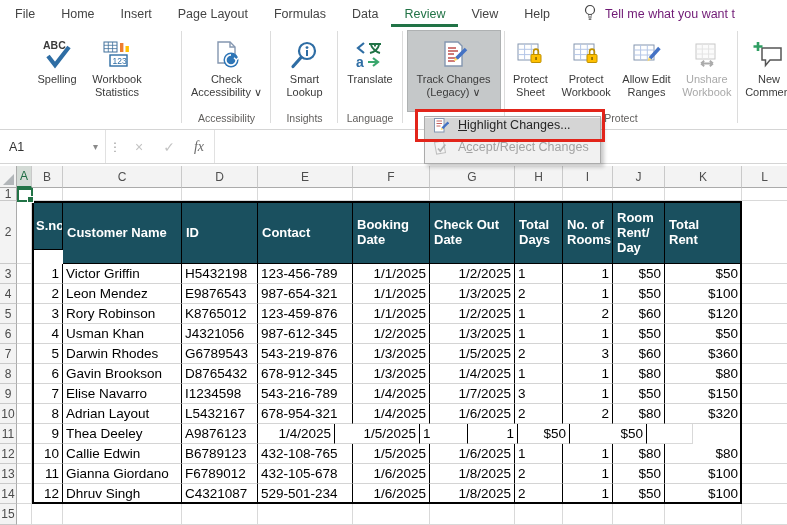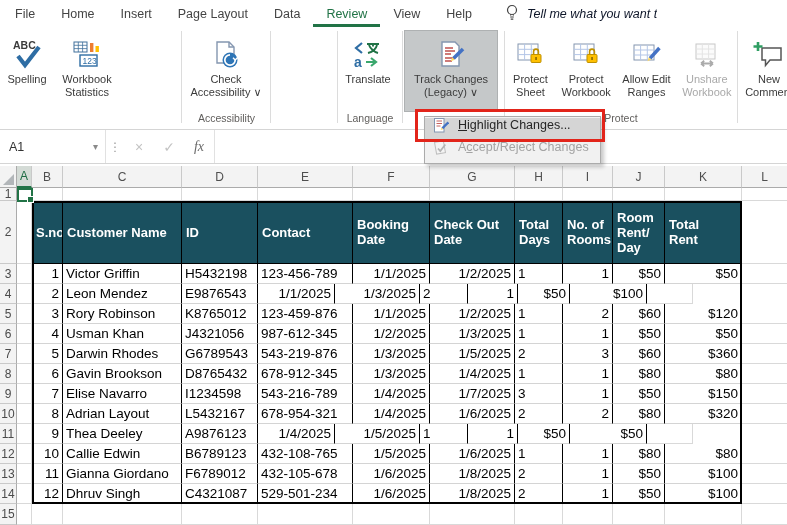--- a/index.html
+++ b/index.html
@@ -6,25 +6,25 @@
   body{
     width:787px;height:525px;overflow:hidden;position:relative;
     background:#fff;font-family:"Liberation Sans",sans-serif;
     -webkit-font-smoothing:antialiased;
   }
   
   #tabbar{position:absolute;top:0;left:0;width:787px;height:27px;display:flex;align-items:stretch;background:#fff;}
   .tab{display:flex;align-items:center;padding:0 13px;font-size:12.5px;color:#444;cursor:default;}
   .tab:first-child{margin-left:2px;}
   .tab.active{color:#217346;box-shadow:inset 0 -3px 0 #217346;}
-  #tellme{display:flex;align-items:center;gap:8px;margin-left:20px;font-size:12.5px;color:#0f172a;white-space:nowrap;overflow:hidden;font-style:italic;}
+  #tellme{display:flex;align-items:center;gap:8px;margin-left:20px;font-size:12.5px;color:#701a75;white-space:nowrap;overflow:hidden;}
   
   #ribbon{position:absolute;top:27px;left:0;width:787px;height:102px;background:#fff;border-bottom:1px solid #d5d5d5;}
   .rgroup{position:absolute;top:0;height:100px;}
-  .btnrow{position:absolute;top:3px;left:0;right:0;display:flex;gap:2px;}
+  .btnrow{position:absolute;top:3px;left:0;right:0;display:flex;justify-content:center;gap:2px;}
   .bigbtn{display:flex;flex-direction:column;align-items:center;height:80px;border:1px solid transparent;}
   .bigbtn .bicon{height:36px;display:flex;align-items:flex-end;justify-content:center;padding-top:3px;}
   .blabel{font-size:11px;line-height:13px;color:#3b3b3b;text-align:center;white-space:pre-line;margin-top:3px;}
   .bigbtn.pressed{background:#C5C8C9;border:1px solid #AEB1B2;}
   .bigbtn.disabled .blabel{color:#A9A9A9;}
   .glabel{position:absolute;bottom:3px;left:0;right:0;text-align:center;font-size:10.5px;color:#605E5C;}
   .gsep{position:absolute;top:4px;width:1px;height:92px;background:#DCDCDC;}
   
   #fbar{position:absolute;top:130px;left:0;width:787px;height:33px;background:#fff;border-bottom:1px solid #d5d5d5;display:flex;align-items:stretch;}
   #namebox{width:96px;display:flex;align-items:center;padding-left:9px;font-size:12.5px;color:#333;border-right:1px solid #e1e1e1;}
@@ -58,20 +58,21 @@
   #redbox{position:absolute;left:415px;top:109px;width:190px;height:33px;border:3px solid #E2241A;box-sizing:border-box;z-index:31;}
 </style>
 </head>
 <body>
 
 <div id="tabbar">
     <div class="tab">File</div>
     <div class="tab">Home</div>
     <div class="tab">Insert</div>
     <div class="tab">Page Layout</div>
+    <div class="tab">Formulas</div>
     <div class="tab">Data</div>
     <div class="tab active">Review</div>
     <div class="tab">View</div>
     <div class="tab">Help</div>
     <div id="tellme">
       <span><svg width="14" height="17" viewBox="0 0 14 17">
           <circle cx="7" cy="6" r="4.5" fill="none" stroke="#444" stroke-width="1.2"></circle>
           <path d="M5.6 10.2 v1.4 M8.4 10.2 v1.4 M5.2 13 h3.6 M5.7 15.2 h2.6" stroke="#444" stroke-width="1.2"></path>
         </svg></span>
       <span>Tell me what you want t</span>
@@ -116,20 +117,37 @@
               <circle cx="19" cy="20" r="7.5" fill="#2E75B6"></circle>
               <path d="M19 14.8 a5.2 5.2 0 1 0 5.2 5.2" fill="none" stroke="#fff" stroke-width="1.7"></path>
               <path d="M24.2 20 l2.2 -2.2 M24.2 20 l-2.2 -2.2" stroke="#fff" stroke-width="1.4" fill="none"></path>
             </svg>
           </div>
           <div class="blabel">Check
 Accessibility ∨</div>
         </div>
       </div>
       <div class="glabel">Accessibility</div>
+    </div>
+    <div class="rgroup" style="left: 272px; width: 65px;">
+      <div class="btnrow">
+        <div class="bigbtn" style="width: 52px;">
+          <div class="bicon">
+            <svg width="30" height="30" viewBox="0 0 30 30">
+              <circle cx="17" cy="11" r="8" fill="#fff" stroke="#2E6DA4" stroke-width="2.2"></circle>
+              <path d="M11 17.5 L3 26.5" stroke="#2E6DA4" stroke-width="3.2" stroke-linecap="round"></path>
+              <circle cx="17" cy="7.6" r="1.4" fill="#2E6DA4"></circle>
+              <rect x="16" y="10" width="2" height="6" fill="#2E6DA4"></rect>
+            </svg>
+          </div>
+          <div class="blabel">Smart
+Lookup</div>
+        </div>
+      </div>
+      <div class="glabel">Insights</div>
     </div>
     <div class="rgroup" style="left: 339px; width: 62px;">
       <div class="btnrow">
         <div class="bigbtn" style="width: 56px;">
           <div class="bicon">
             <svg width="30" height="30" viewBox="0 0 30 30">
               <path d="M9 3 l-6 5 6 5" fill="none" stroke="#2E6DA4" stroke-width="2.2"></path>
               <path d="M14 4 h12 M20 4 v2.6 M15 13 c4 -1 8 -4 9 -8 M25 13 c-4 -1 -8 -5 -9 -8" stroke="#217346" stroke-width="1.9" fill="none"></path>
               <text x="1" y="27" font-size="14" font-weight="bold" fill="#2E6DA4" font-family="Liberation Sans">a</text>
               <path d="M13 22 h9 m-4 -4 l5 4 -5 4" stroke="#3AA76D" stroke-width="2.2" fill="none"></path>
@@ -275,21 +293,21 @@
       <div class="cell" style="width: 85px; height: 13px;"></div>
       <div class="cell" style="width: 48px; height: 13px;"></div>
       <div class="cell" style="width: 50px; height: 13px;"></div>
       <div class="cell" style="width: 52px; height: 13px;"></div>
       <div class="cell" style="width: 77px; height: 13px;"></div>
       <div class="cell" style="width: 46px; height: 13px;"></div>
     </div>
     <div class="grow" style="height: 63px;">
       <div class="rowhdr" style="width: 17px; height: 63px;">2</div>
       <div class="cell" style="width: 15px; height: 63px;"></div>
-      <div class="cell th" style="width: 31px; height: 63px;">S.no</div>
+      <div class="cell th" style="width: 31px; height: 49px;">S.no</div>
       <div class="cell th" style="width: 119px; height: 63px;">Customer Name</div>
       <div class="cell th" style="width: 76px; height: 63px;">ID</div>
       <div class="cell th" style="width: 95px; height: 63px;">Contact</div>
       <div class="cell th" style="width: 77px; height: 63px;">Booking
 Date</div>
       <div class="cell th" style="width: 85px; height: 63px;">Check Out
 Date</div>
       <div class="cell th" style="width: 48px; height: 63px;">Total
 Days</div>
       <div class="cell th" style="width: 50px; height: 63px;">No. of
@@ -315,20 +333,21 @@
       <div class="cell td ar" style="width: 52px; height: 20px;">$50</div>
       <div class="cell td ar" style="width: 77px; height: 20px;">$50</div>
       <div class="cell" style="width: 46px; height: 20px;"></div>
     </div>
     <div class="grow" style="height: 20px;">
       <div class="rowhdr" style="width: 17px; height: 20px;">4</div>
       <div class="cell" style="width: 15px; height: 20px;"></div>
       <div class="cell td ar" style="width: 31px; height: 20px;">2</div>
       <div class="cell td al" style="width: 119px; height: 20px;">Leon Mendez</div>
       <div class="cell td al" style="width: 76px; height: 20px;">E9876543</div>
+      <div class="cell td al" style="width: 95px; height: 20px;">987-654-321</div>
       <div class="cell td ar" style="width: 77px; height: 20px;">1/1/2025</div>
       <div class="cell td ar" style="width: 85px; height: 20px;">1/3/2025</div>
       <div class="cell td al" style="width: 48px; height: 20px;">2</div>
       <div class="cell td ar" style="width: 50px; height: 20px;">1</div>
       <div class="cell td ar" style="width: 52px; height: 20px;">$50</div>
       <div class="cell td ar" style="width: 77px; height: 20px;">$100</div>
       <div class="cell" style="width: 46px; height: 20px;"></div>
     </div>
     <div class="grow" style="height: 20px;">
       <div class="rowhdr" style="width: 17px; height: 20px;">5</div>

